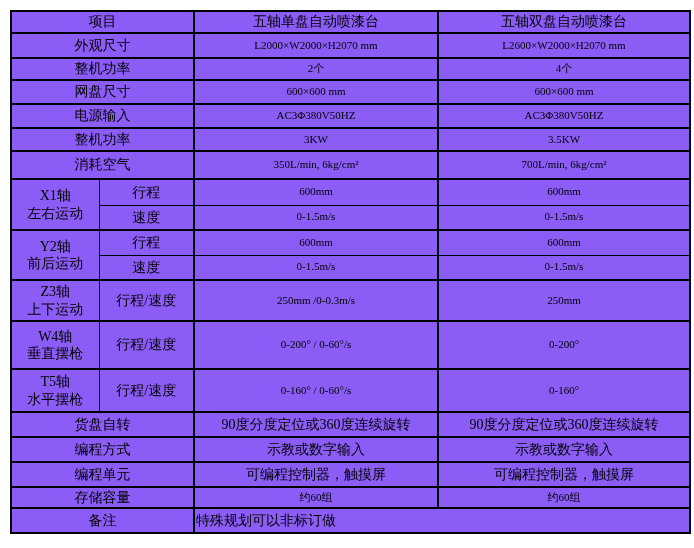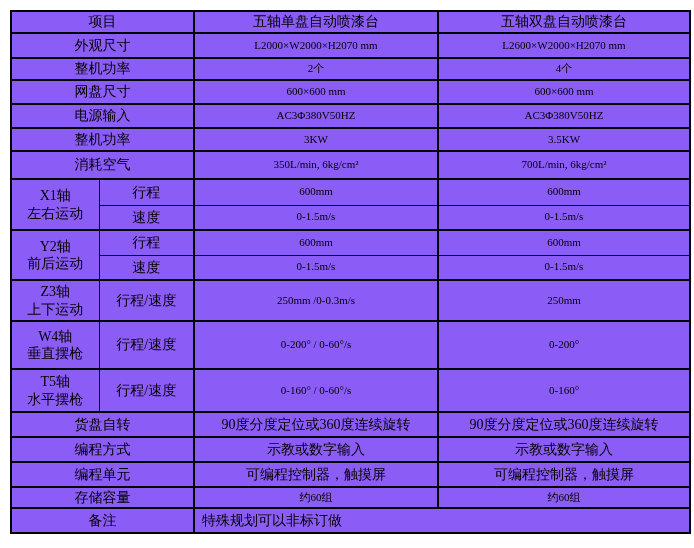--- a/index.html
+++ b/index.html
@@ -35,21 +35,21 @@
   td.val {
     font-size: 11px;
   }
   
   td.bb1 { border-bottom-width: 1px; }
   td.bt1 { border-top-width: 1px; }
   td.br1 { border-right-width: 1px; }
   td.bl1 { border-left-width: 1px; }
   td.remark-val {
     text-align: left;
-    padding-left: 7px;
+    padding-left: 1px;
   }
   .two-line span { display: block; }
 </style>
 </head>
 <body>
 
 <table class="spec">
   <colgroup>
     <col style="width:88px">
       <col style="width:95px">

